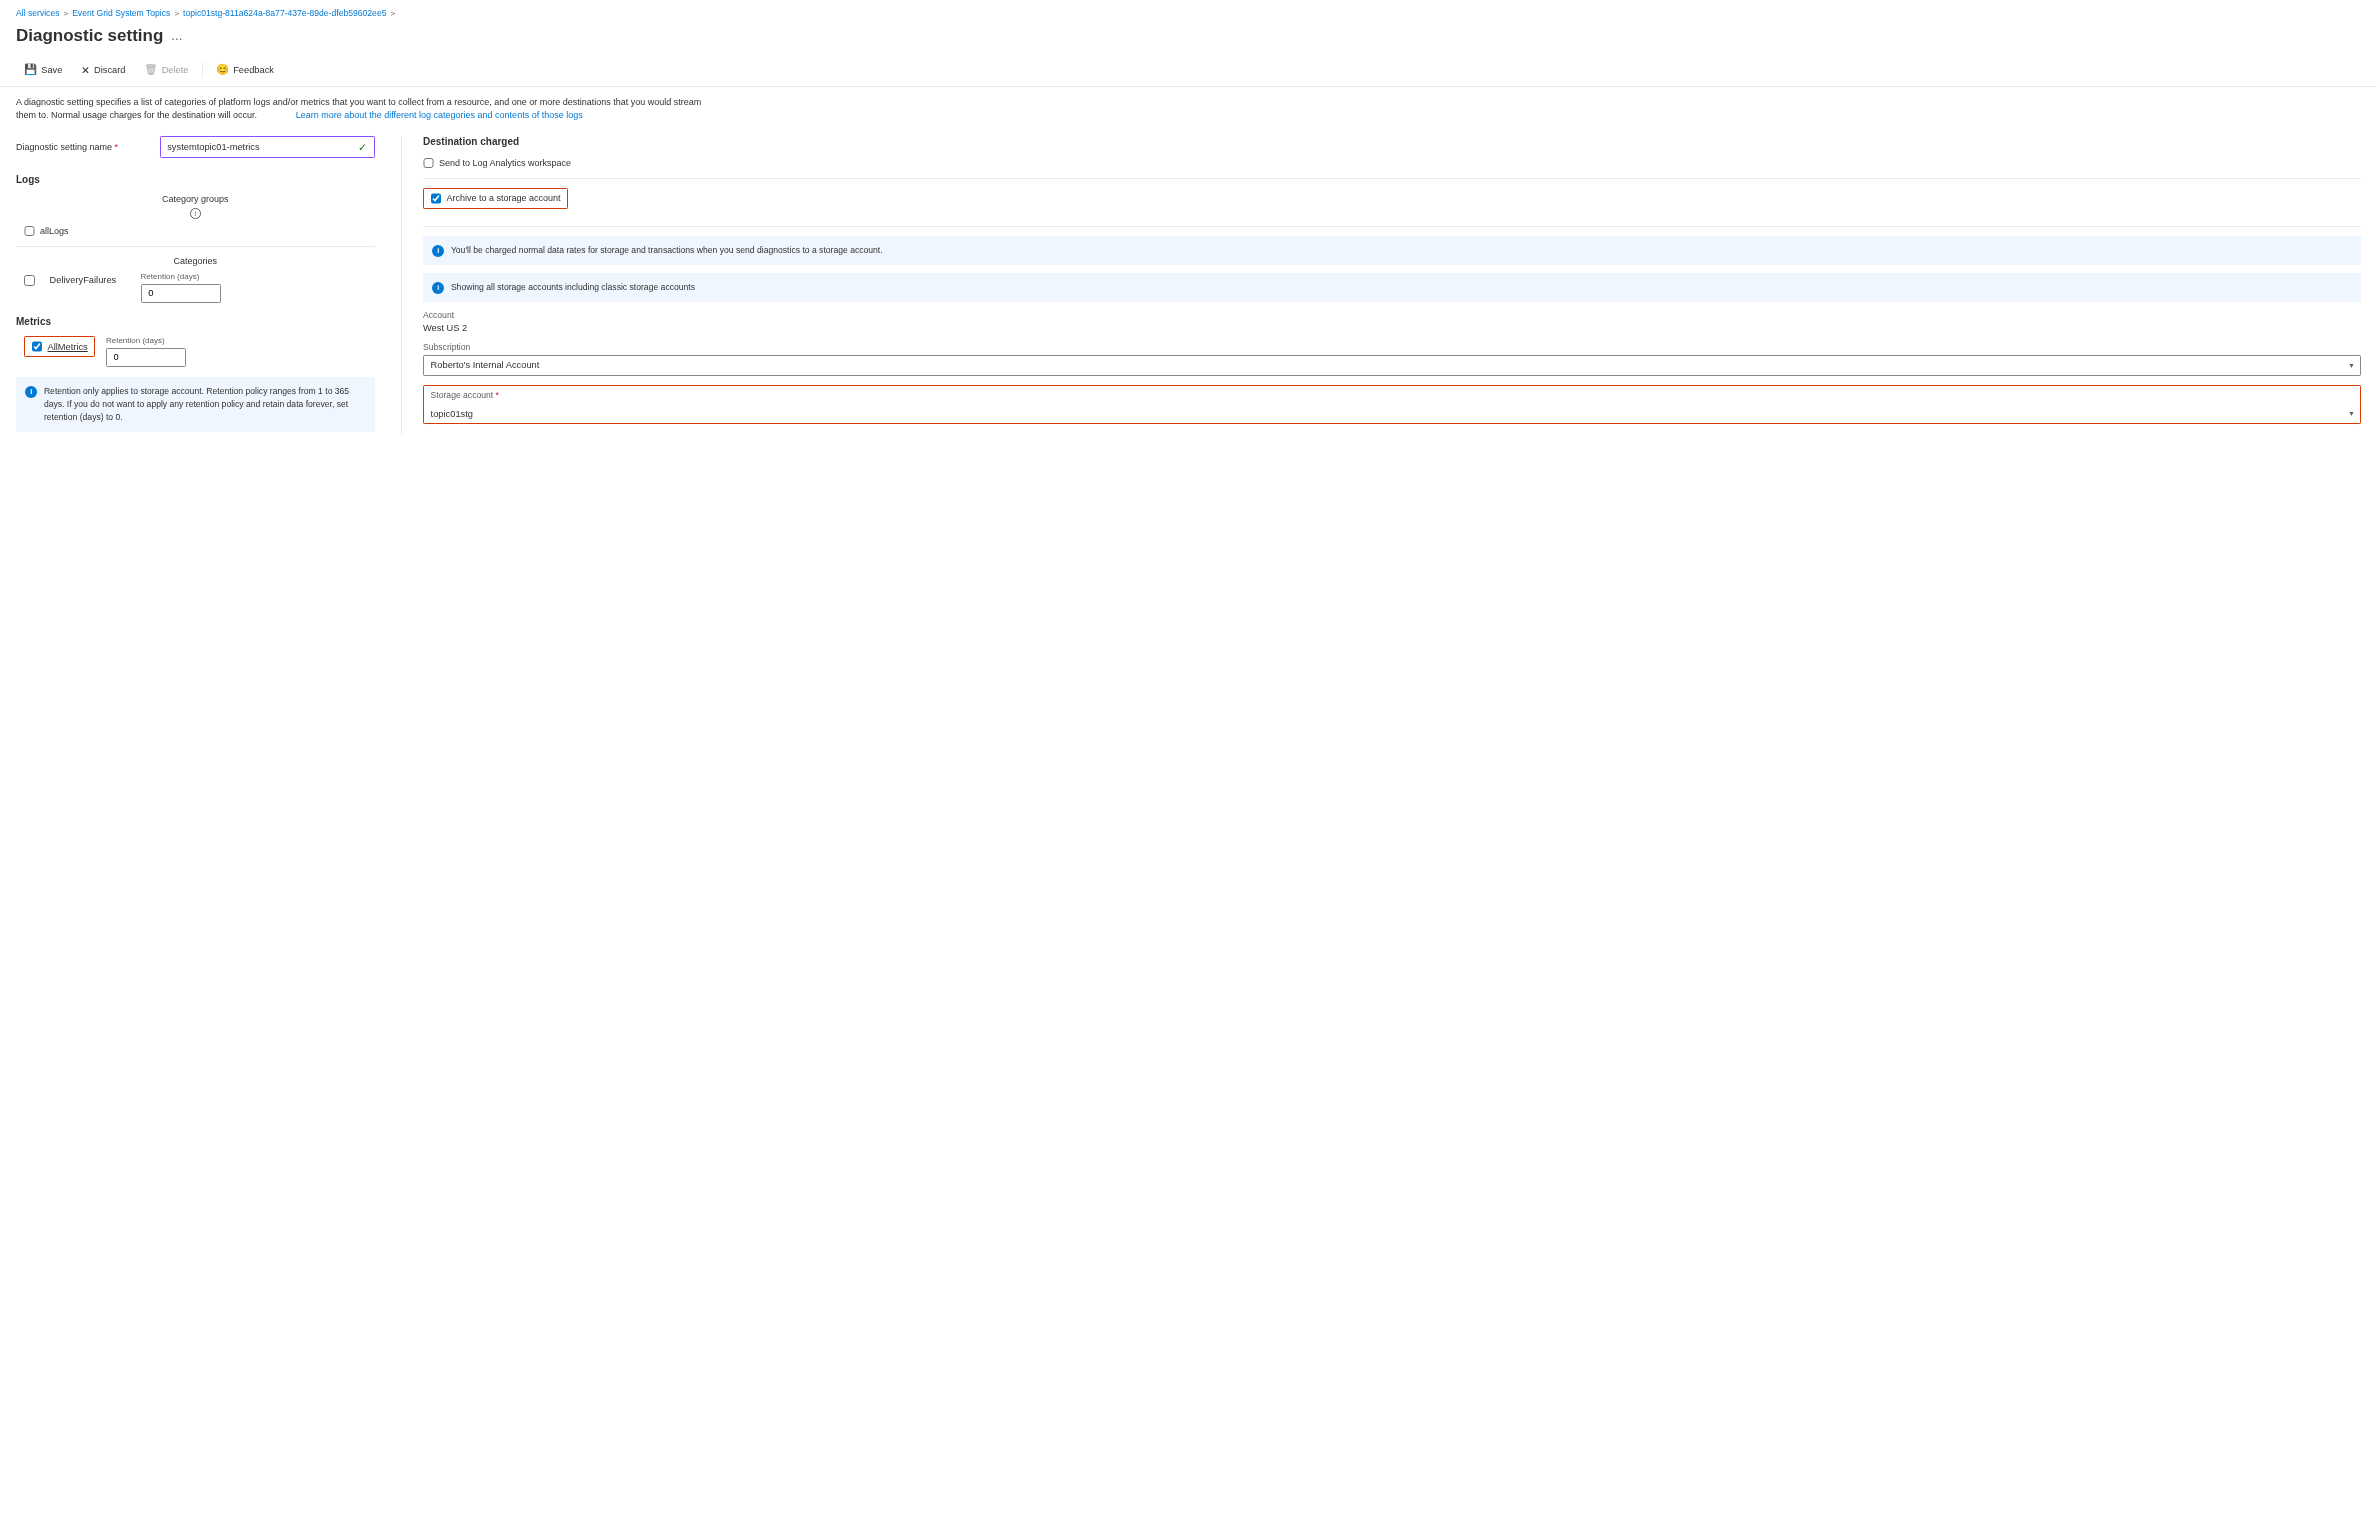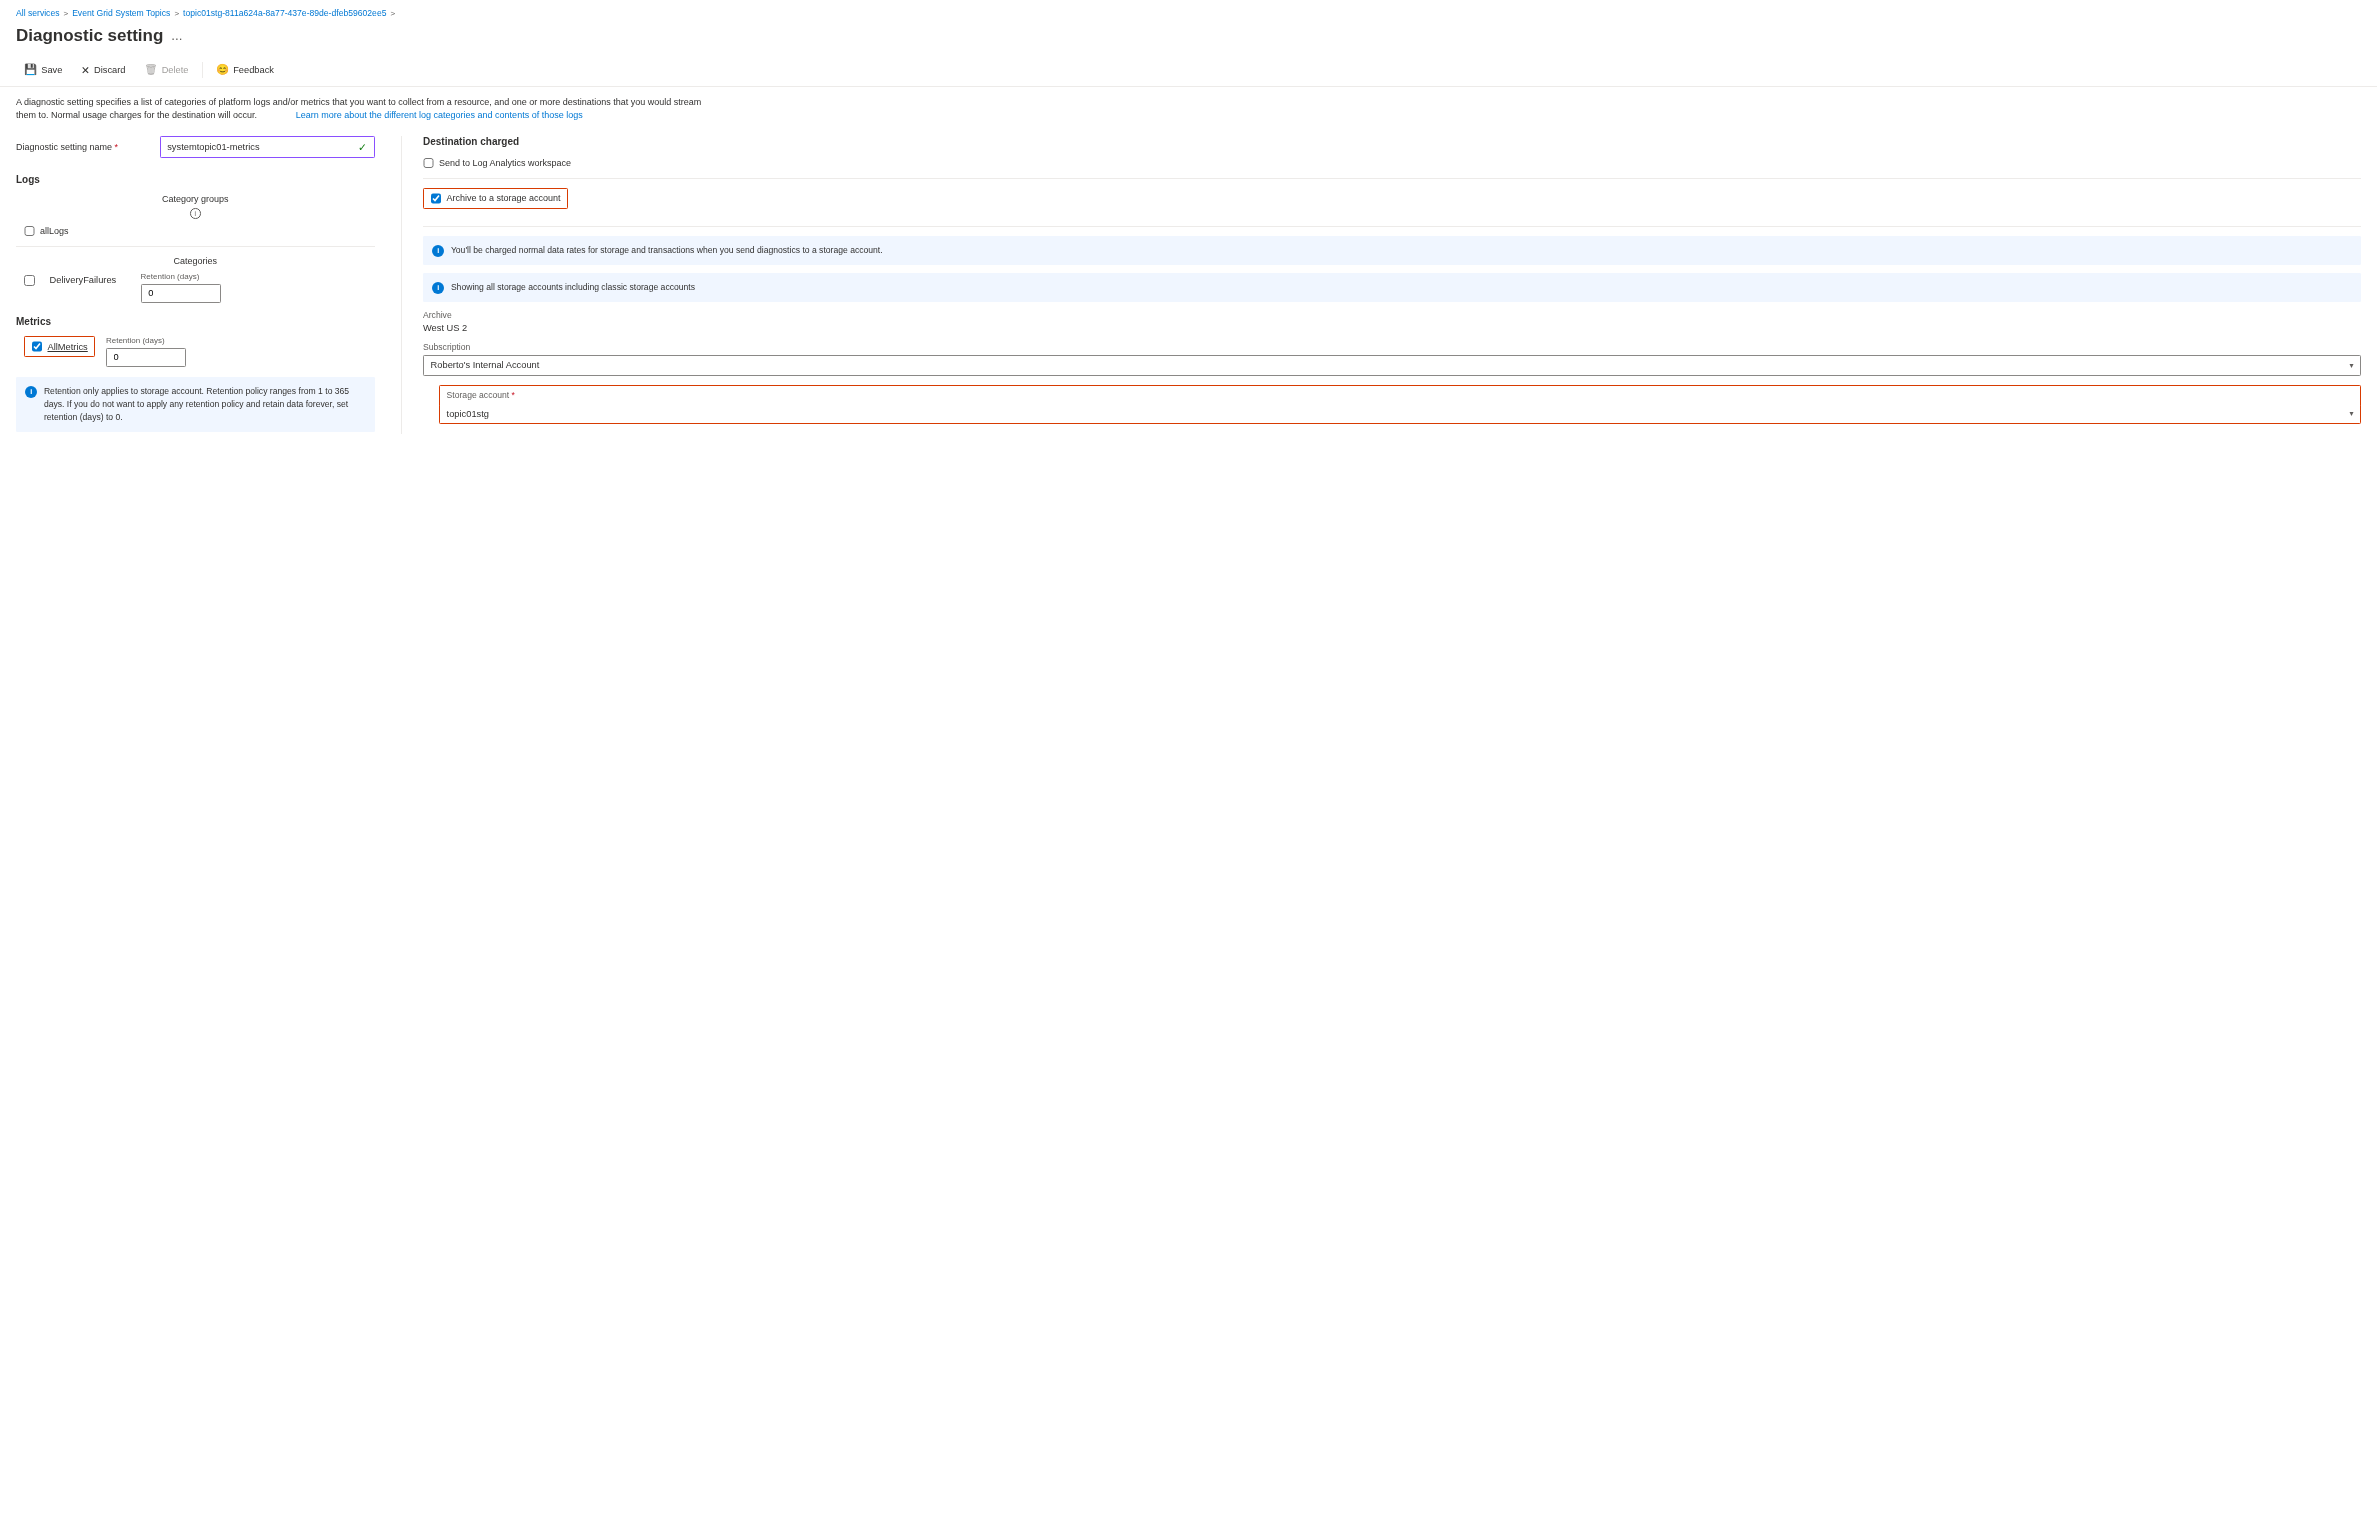--- a/index.html
+++ b/index.html
@@ -304,21 +304,20 @@
       padding: 4.6px 6.6px;
       cursor: pointer;
       background: #fff;
       font-size: 9.3px;
       color: #323130;
     }
     .dropdown-chevron { color: #605e5c; font-size: 8px; }
     .storage-account-field {
       border: 1.3px solid #d83b01;
       border-radius: 1.3px;
-      margin-left: 16px;
     }
     .storage-account-field .dropdown-field {
       border: none;
     }
     .storage-label-required {
       font-size: 8.6px;
       color: #605e5c;
       margin-bottom: 2.7px;
     }
   </style>
@@ -457,21 +456,21 @@
       <div class="info-box-icon">i</div>
       <span class="dest-info-box-text">You'll be charged normal data rates for storage and transactions when you send diagnostics to a storage account.</span>
     </div>
 
     <div class="dest-info-box">
       <div class="info-box-icon">i</div>
       <span class="dest-info-box-text">Showing all storage accounts including classic storage accounts</span>
     </div>
 
     <div class="field-group">
-      <div class="field-label">Archive</div>
+      <div class="field-label">Account</div>
       <div class="field-value">West US 2</div>
     </div>
 
     <div class="field-group">
       <div class="field-label">Subscription</div>
       <div class="dropdown-field">
         <span>Roberto's Internal Account</span>
         <span class="dropdown-chevron">▾</span>
       </div>
     </div>

